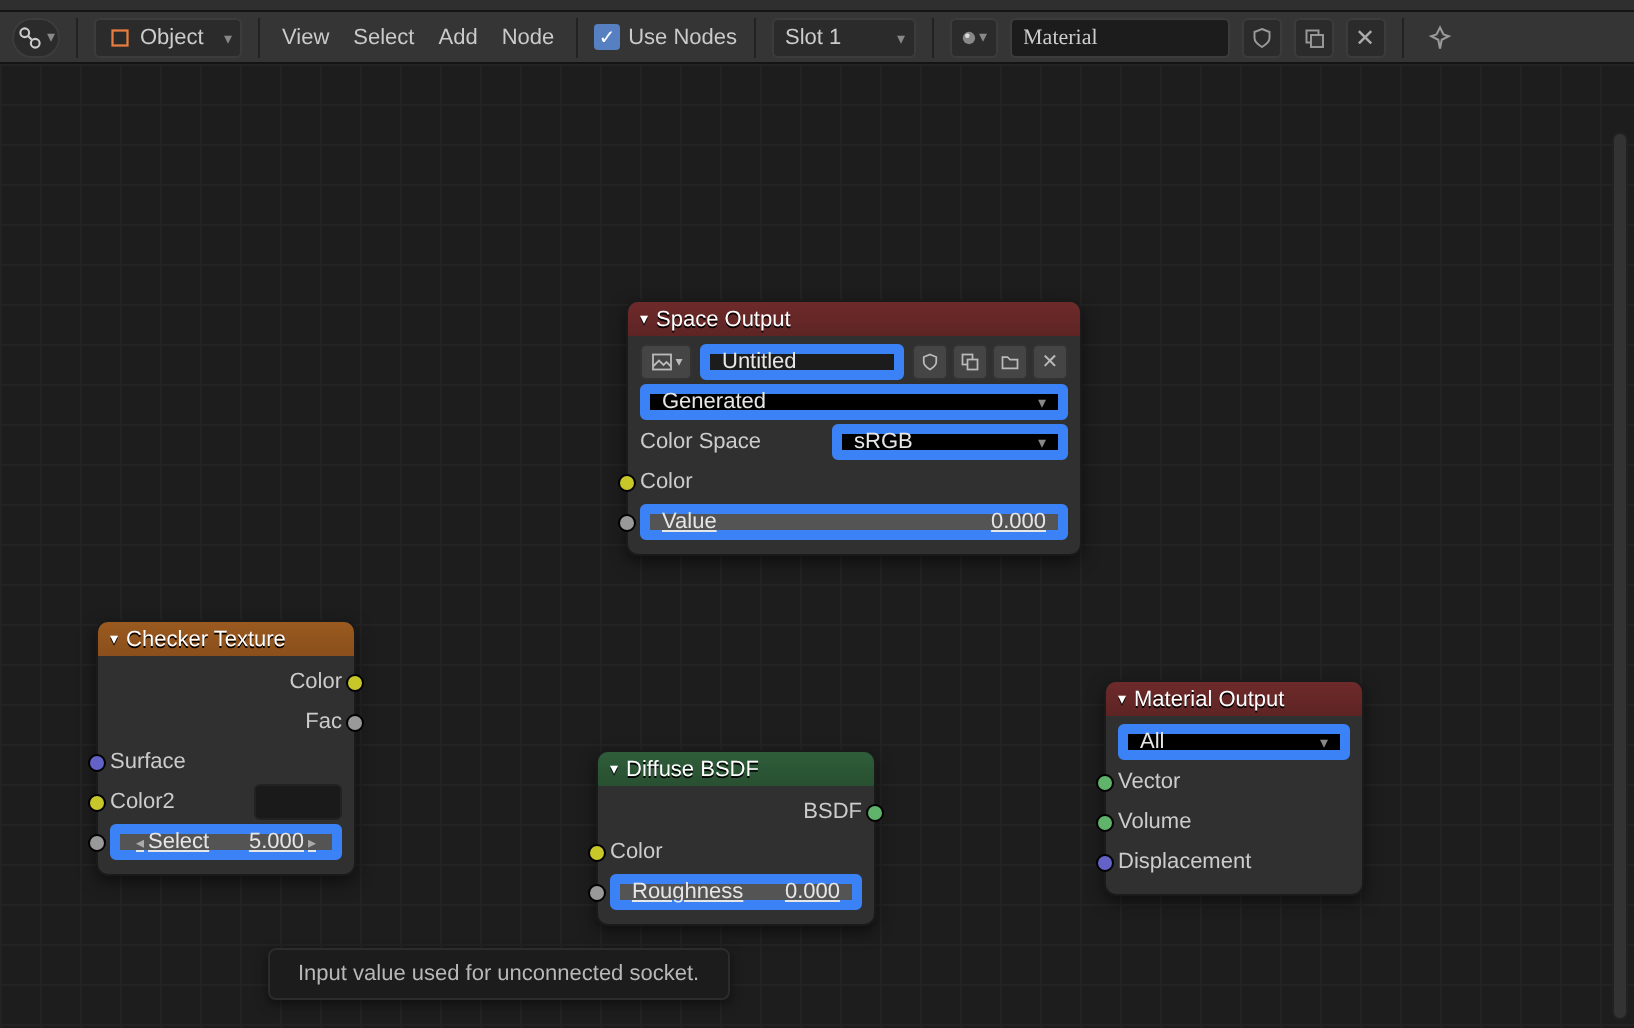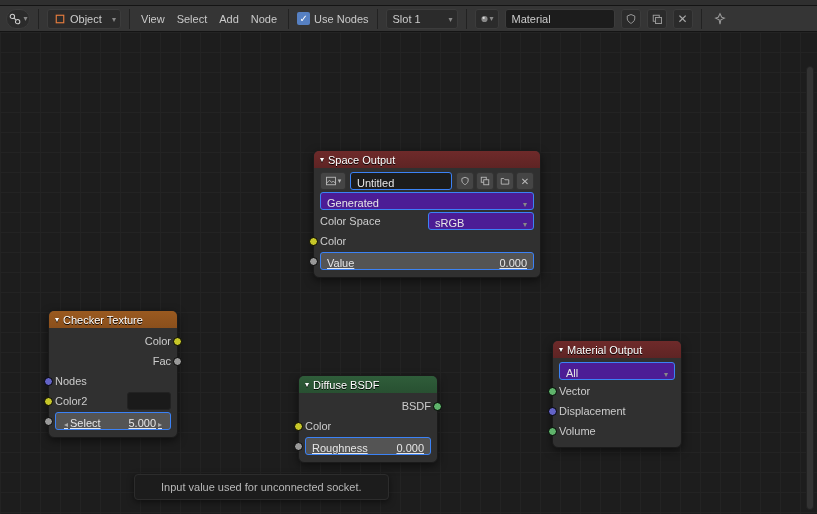--- a/index.html
+++ b/index.html
@@ -32,35 +32,35 @@
   .node .row { display:flex; align-items:center; height:20px; gap:4px; position:relative; }
   .node .row.right { justify-content:flex-end; }
   .node .row.left { justify-content:flex-start; }
   .socket { width:9px; height:9px; border-radius:50%; position:absolute; border:1px solid #000; }
   .sock-out { right:-11px; }
   .sock-in { left:-11px; }
   .sock-yellow { background:#c7c729; }
   .sock-grey { background:#999; }
   .sock-green { background:#5fb36b; }
   .sock-purple { background:#6363c7; }
-  .field { background:#545454; border-radius:3px; height:18px; display:flex; align-items:flex-end; padding:0 6px; flex:1; border:1px solid #3b82f6; color:#e6e6e6; }
-  .field.dropdown { background:#4c1d95; justify-content:space-between; }
+  .field { background:#545454; border-radius:3px; height:18px; display:flex; align-items:center; padding:0 6px; flex:1; border:5px solid #3b82f6; color:#e6e6e6; }
+  .field.dropdown { background:#000000; justify-content:space-between; }
   .field.dropdown .chev{font-size:8px;color:#888;}
   .field.num { justify-content:space-between;text-decoration:underline; }
   .field.num .n-arrow{font-size:8px;color:#aaa;width:8px;text-align:center;}
   .swatch { width:44px; height:18px; border-radius:3px; border:1px solid #222; }
   .lbl { color:#ccc; }
   .hdr.orange { background: linear-gradient(#9a5a20,#8a4f1c); }
   .hdr.red { background: linear-gradient(#6e2a2a,#5e2424); }
   .hdr.green { background: linear-gradient(#2f5d3a,#285031); }
   .hdr.red2 { background: linear-gradient(#6e2a2a,#5e2424); }
   .node-iconrow { display:flex; gap:2px; align-items:center; }
   .n-iconbtn { width:18px; height:18px; background:#454545; border:1px solid #333; border-radius:3px; display:flex;align-items:center;justify-content:center;color:#bbb;font-size:10px;cursor:pointer;}
   
-  .tooltip { position:absolute; background:#1c1c1c; border:1px solid #2c2c2c; border-radius:4px; padding:6px 26px; font-size:11px; color:#b8b8b8; box-shadow:0 2px 6px rgba(0,0,0,.5);}
+  .tooltip { position:absolute; background:#1c1c1c; border:1px solid #2c2c2c; border-radius:4px; padding:6px 14px; font-size:11px; color:#b8b8b8; box-shadow:0 2px 6px rgba(0,0,0,.5);}
   
   .scrollbar { position:absolute; right:2px; top:34px; bottom:4px; width:10px; background:transparent;}
   .scrollbar .thumb{position:absolute;left:1px;right:1px;top:0;height:100%;background:#333;border:1px solid #222;border-radius:5px;}
 </style>
 </head>
 <body>
 
 <div class="topbar1"></div>
 
 <div class="topbar2">
@@ -96,21 +96,21 @@
     <span class="chev">▾</span>
   </div>
   <div class="sep"></div>
   <div class="tb-btn" style="width:24px">
     <svg width="14" height="14" viewBox="0 0 16 16">
         <circle cx="8" cy="8" r="5.5" fill="#888"></circle>
         <circle cx="6.5" cy="6" r="2" fill="#ddd"></circle>
       </svg>
     <span style="font-size:8px;margin-left:1px;color:#888">▾</span>
   </div>
-  <input class="tb-input" style="width: 110px;" value="Material">
+  <input class="tb-input" style="width: 110px; font-family: Liberation Serif, serif;" value="Material">
   <div class="tb-iconbtn">
     <svg width="12" height="12" viewBox="0 0 16 16">
         <path d="M8 2 L13 4 V8 C13 11 8 14 8 14 C8 14 3 11 3 8 V4 Z" fill="none" stroke="#999" stroke-width="1.3"></path>
       </svg>
   </div>
   <div class="tb-iconbtn">
     <svg width="12" height="12" viewBox="0 0 16 16">
         <rect x="3" y="3" width="8" height="8" fill="none" stroke="#999" stroke-width="1.3"></rect>
         <rect x="6" y="6" width="8" height="8" fill="#353535" stroke="#999" stroke-width="1.3"></rect>
       </svg>
@@ -142,21 +142,21 @@
       <div class="row right">
         <span class="lbl">Color</span>
         <span class="socket sock-out sock-yellow"></span>
       </div>
       <div class="row right">
         <span class="lbl">Fac</span>
         <span class="socket sock-out sock-grey"></span>
       </div>
       <div class="row left">
         <span class="socket sock-in sock-purple"></span>
-        <span class="lbl">Nodes</span>
+        <span class="lbl">Surface</span>
       </div>
       <div class="row left">
         <span class="socket sock-in sock-yellow"></span>
         <span class="lbl" style="flex:1">Color2</span>
         <span class="swatch" style="background:#1a1a1a"></span>
       </div>
       <div class="row">
         <span class="socket sock-in sock-grey"></span>
         <div class="field num">
           <span class="n-arrow">◂</span>
@@ -207,21 +207,21 @@
               <span style="font-size:10px">✕</span>
             </div>
         </div>
       </div>
       <div class="row">
         <div class="field dropdown">
           <span>Generated</span>
           <span class="chev">▾</span>
         </div>
       </div>
-      <div class="row" style="gap:20px">
+      <div class="row" style="gap:8px">
         <span class="lbl" style="width:88px">Color Space</span>
         <div class="field dropdown" style="flex:1">
           <span>sRGB</span>
           <span class="chev">▾</span>
         </div>
       </div>
       <div class="row left">
         <span class="socket sock-in sock-yellow"></span>
         <span class="lbl">Color</span>
       </div>
@@ -271,27 +271,27 @@
         <div class="field dropdown">
           <span>All</span>
           <span class="chev">▾</span>
         </div>
       </div>
       <div class="row left">
         <span class="socket sock-in sock-green"></span>
         <span class="lbl">Vector</span>
       </div>
       <div class="row left">
+        <span class="socket sock-in sock-green"></span>
+        <span class="lbl">Volume</span>
+      </div>
+      <div class="row left">
         <span class="socket sock-in sock-purple"></span>
         <span class="lbl">Displacement</span>
       </div>
-      <div class="row left">
-        <span class="socket sock-in sock-green"></span>
-        <span class="lbl">Volume</span>
-      </div>
     </div>
   </div>
 
   <div class="tooltip" style="left:134px; top:442px;">
     <span>Input value used for unconnected socket.</span>
   </div>
 
   <div class="scrollbar">
     <div class="thumb"></div>
   </div>

